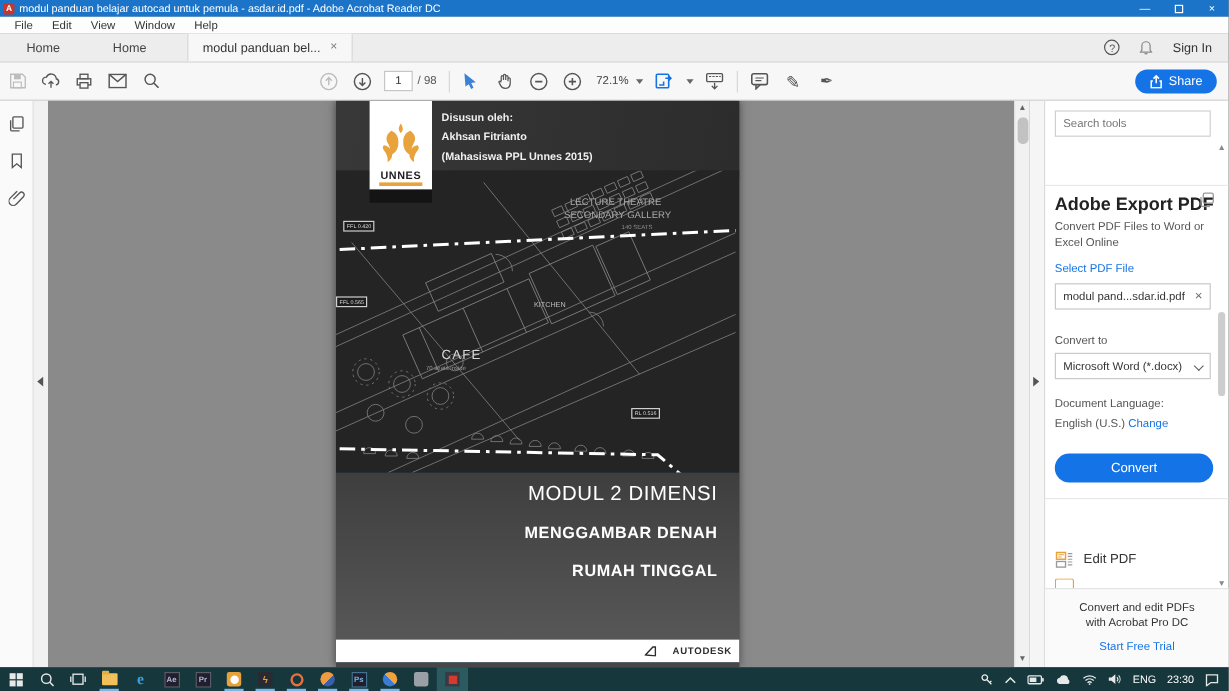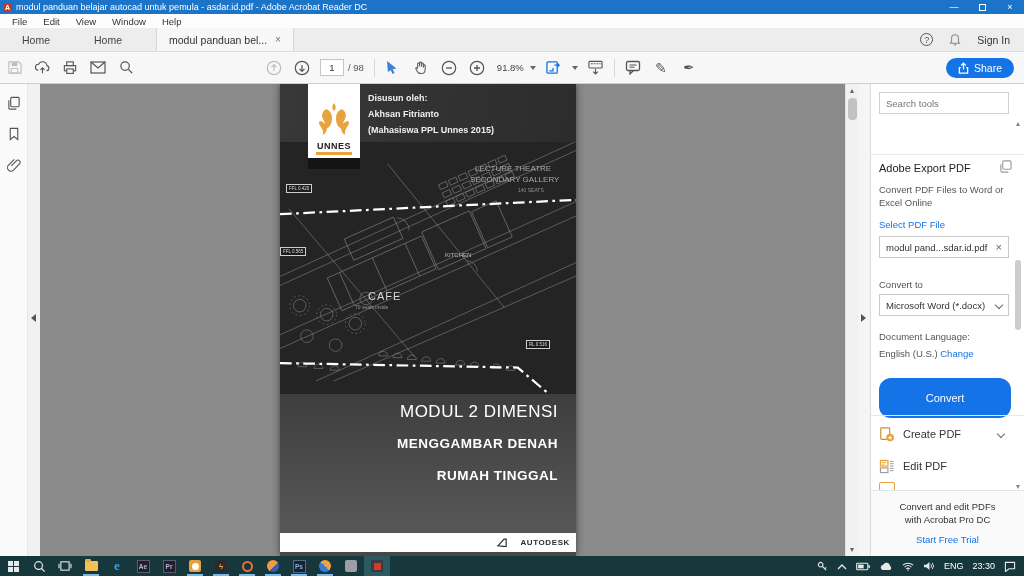--- a/index.html
+++ b/index.html
@@ -44,21 +44,21 @@
 .edge-strip{width:12px;background:#f1f1f1;position:relative}
 .edge-strip.r{background:#f5f5f5}
 .tri-l{position:absolute;top:230px;left:3px;width:0;height:0;border-top:4px solid transparent;border-bottom:4px solid transparent;border-right:5px solid #555}
 .tri-r{position:absolute;top:230px;left:3px;width:0;height:0;border-top:4px solid transparent;border-bottom:4px solid transparent;border-left:5px solid #555}
 .viewport{flex:1;background:#8a8a8a;position:relative;overflow:hidden}
 .scroll-v{width:13px;background:#f1f1f1;border-left:1px solid #e2e2e2;position:relative}
 .scroll-arrow{position:absolute;left:0;width:100%;text-align:center;font-size:7px;color:#666}
 .scroll-thumb{position:absolute;left:2px;width:9px;background:#c2c2c2;border-radius:4px}
 
 
-.page-doc{position:absolute;left:240px;top:0;width:296px;height:472px;background:#0c4a6e;box-shadow:0 0 7px rgba(0,0,0,.55)}
+.page-doc{position:absolute;left:240px;top:0;width:336px;height:472px;background:#0c4a6e;box-shadow:0 0 7px rgba(0,0,0,.55)}
 .cover-top{position:absolute;top:0;left:0;right:0;height:64px;background:linear-gradient(100deg,#383838,#2c2c2c)}
 .byline{position:absolute;left:88px;top:6px;color:#f0f0f0;font-size:9px;font-weight:bold;line-height:16px}
 .unnes-box{position:absolute;left:28px;top:0;width:52px;height:74px;background:#fff;display:flex;flex-direction:column;align-items:center;justify-content:flex-end;padding-bottom:3px}
 .unnes-txt{font-size:9px;font-weight:bold;color:#222;letter-spacing:.5px}
 .unnes-bar{width:36px;height:3px;background:#e8a33d;margin-top:1px}
 .unnes-ribbon{position:absolute;left:28px;top:74px;width:52px;height:11px;background:#141414}
 .plan-wrap{position:absolute;top:58px;left:0;right:0;height:252px;background:#242424;overflow:hidden}
 .plan-label{position:absolute;color:#b5b5b5;white-space:nowrap}
 .plan-badge{position:absolute;border:1px solid #cfcfcf;color:#ddd;font-size:4.5px;padding:0 2px;line-height:7px;background:#1d1d1d;white-space:nowrap}
 .cover-band{position:absolute;top:310px;left:0;right:0;height:139px;background:linear-gradient(180deg,#3e3e3e,#575757)}
@@ -69,31 +69,31 @@
 .white-bar{position:absolute;top:449px;left:0;right:0;height:19px;background:#fff;display:flex;align-items:center;justify-content:flex-end;padding-right:6px;gap:13px}
 .autodesk-txt{font-size:8px;font-weight:bold;color:#2d2d2d;letter-spacing:.6px}
 .cover-bottom{position:absolute;top:468px;left:0;right:0;bottom:0;background:#474747}
 .dash-svg{position:absolute;left:0;top:0;width:100%;height:100%;pointer-events:none}
 
 
 .sidebar{width:154px;background:#fff;border-left:1px solid #dcdcdc;position:relative;font-size:9.5px;color:#444}
 .search-input{position:absolute;top:8px;left:8px;width:130px;height:22px;border:1px solid #d0d0d0;background:#fff;font-size:9.5px;color:#888;padding:0 6px;font-family:"Liberation Sans",sans-serif}
 .tool-row{position:absolute;left:8px;right:20px;height:24px;display:flex;align-items:center;gap:8px;font-size:11px;color:#333}
 .sb-divider{position:absolute;left:0;right:0;height:1px;background:#e8e8e8}
-.sb-h{position:absolute;left:8px;font-size:11px;font-weight:normal;color:#222}
+.sb-h{position:absolute;left:8px;font-size:15px;font-weight:bold;color:#222}
 .sb-desc{position:absolute;left:8px;right:18px;font-size:9.5px;color:#555;line-height:13px}
 .sb-link{color:#1473e6}
 .file-chip{position:absolute;top:152px;left:8px;width:130px;height:22px;border:1px solid #c9c9c9;display:flex;align-items:center;font-size:9.5px;color:#333;padding:0 6px;gap:4px}
 .chip-x{margin-left:auto;color:#666;font-size:11px}
 .dropdown{position:absolute;top:210px;left:8px;width:130px;height:22px;border:1px solid #c9c9c9;display:flex;align-items:center;font-size:9.5px;color:#333;padding:0 6px}
 .chev{width:6px;height:6px;border-right:1.5px solid #666;border-bottom:1.5px solid #666;display:inline-block}
 .chev.up{transform:rotate(-135deg)}
 .chev.down{transform:rotate(45deg)}
 .chev.end{margin-left:auto}
-.convert-btn{position:absolute;top:294px;left:8px;width:132px;height:40px;background:#1473e6;border-radius:12px;color:#fff;font-size:11px;display:flex;align-items:center;justify-content:center}
+.convert-btn{position:absolute;top:294px;left:8px;width:132px;height:24px;background:#1473e6;border-radius:12px;color:#fff;font-size:11px;display:flex;align-items:center;justify-content:center}
 .sb-footer{position:absolute;left:0;right:0;top:406px;bottom:0;background:#fafafa;border-top:1px solid #e4e4e4;text-align:center}
 .promo{font-size:9.5px;font-weight:normal;color:#333;line-height:13px;margin-top:9px}
 .trial{font-size:9.5px;color:#1473e6;margin-top:8px}
 .sb-scroll{position:absolute;right:1px;top:36px;width:10px;bottom:66px}
 .sb-thumb{position:absolute;left:2px;top:140px;width:6px;height:70px;background:#cdcdcd;border-radius:3px}
 .sb-sarrow{position:absolute;left:0;width:100%;text-align:center;font-size:7px;color:#888}
 
 
 .taskbar{position:absolute;left:0;right:0;bottom:0;height:20px;background:#16383d;display:flex;align-items:center;color:#fff}
 .tk{width:26px;height:20px;display:flex;align-items:center;justify-content:center;position:relative;flex:none}
@@ -232,21 +232,21 @@
           <circle cx="8" cy="8" r="6.7" fill="none" stroke="currentColor" stroke-width="1.2"></circle>
           <path d="M5 8h6" stroke="currentColor" stroke-width="1.3"></path>
         </svg>
       </span>
     <span class="tbtn tb-ic">
         <svg width="16" height="16" viewBox="0 0 16 16">
           <circle cx="8" cy="8" r="6.7" fill="none" stroke="currentColor" stroke-width="1.2"></circle>
           <path d="M5 8h6M8 5v6" stroke="currentColor" stroke-width="1.3"></path>
         </svg>
       </span>
-    <span class="zoom-lbl">91.8%</span>
+    <span class="zoom-lbl">72.1%</span>
     <span class="caret"></span>
     <span class="tbtn">
         <svg width="17" height="15" viewBox="0 0 18 16">
           <rect x="2" y="2" width="11" height="12" rx="1" fill="none" stroke="#1473e6" stroke-width="1.4"></rect>
           <path d="M4.5 11.5h4v-3" fill="none" stroke="#1473e6" stroke-width="1.4"></path>
           <path d="M10 5.5h5M13 3.5l2 2-2 2" fill="none" stroke="#1473e6" stroke-width="1.4"></path>
         </svg>
       </span>
     <span class="caret"></span>
     <span class="tbtn tb-ic">
@@ -448,29 +448,20 @@
         <span>Microsoft Word (*.docx)</span>
         <span class="chev down end"></span>
       </div>
 
       <span class="sb-desc" style="top:246px">Document Language:</span>
       <span class="sb-desc" style="top:263px"><span>English (U.S.)</span> <span class="sb-link">Change</span></span>
 
       <div class="convert-btn">Convert</div>
 
       <div class="sb-divider" style="top:331px"></div>
-      <div class="tool-row" style="top:338px">
-        <svg width="16" height="17" viewBox="0 0 18 18">
-            <rect x="2" y="1.5" width="10" height="13" rx="1" fill="none" stroke="#c98e35" stroke-width="1.3"></rect>
-            <circle cx="12.5" cy="12.5" r="4.3" fill="#e9a13b"></circle>
-            <path d="M12.5 10.5v4M10.5 12.5h4" stroke="#fff" fill="none" stroke-width="1.2"></path>
-          </svg>
-        <span>Create PDF</span>
-        <span class="chev down end"></span>
-      </div>
       <div class="tool-row" style="top:370px">
         <svg width="16" height="15" viewBox="0 0 17 16">
             <rect x="1.5" y="1.5" width="8" height="6" fill="none" stroke="#e9a13b" stroke-width="1.3"></rect>
             <path d="M3 3.5h5M3 5.5h3" stroke="#e9a13b"></path>
             <rect x="1.5" y="9.5" width="8" height="5" fill="none" stroke="#9a9a9a" stroke-width="1.2"></rect>
             <path d="M11.5 2.5h4M11.5 5h4M11.5 7.5h4M11.5 10h4M11.5 12.5h4" stroke="#9a9a9a"></path>
           </svg>
         <span>Edit PDF</span>
       </div>
       <div style="position:absolute;top:398px;left:8px;width:16px;height:8px;border:1.3px solid #e9a13b;border-bottom:none;border-radius:2px 2px 0 0"></div>

